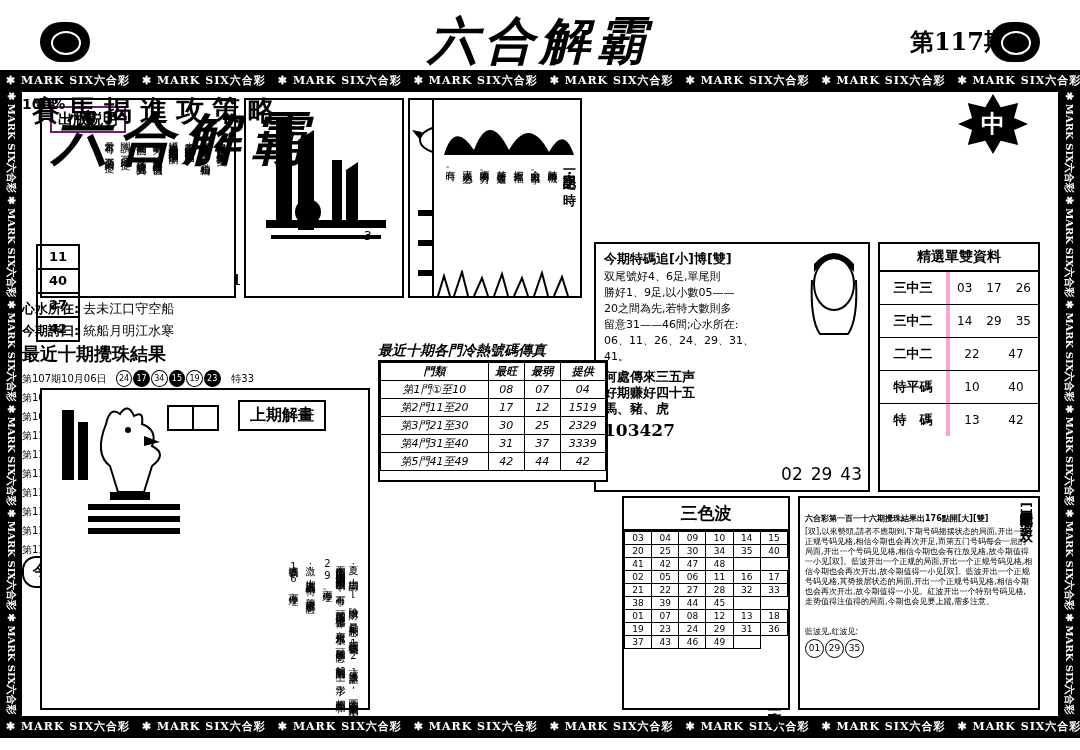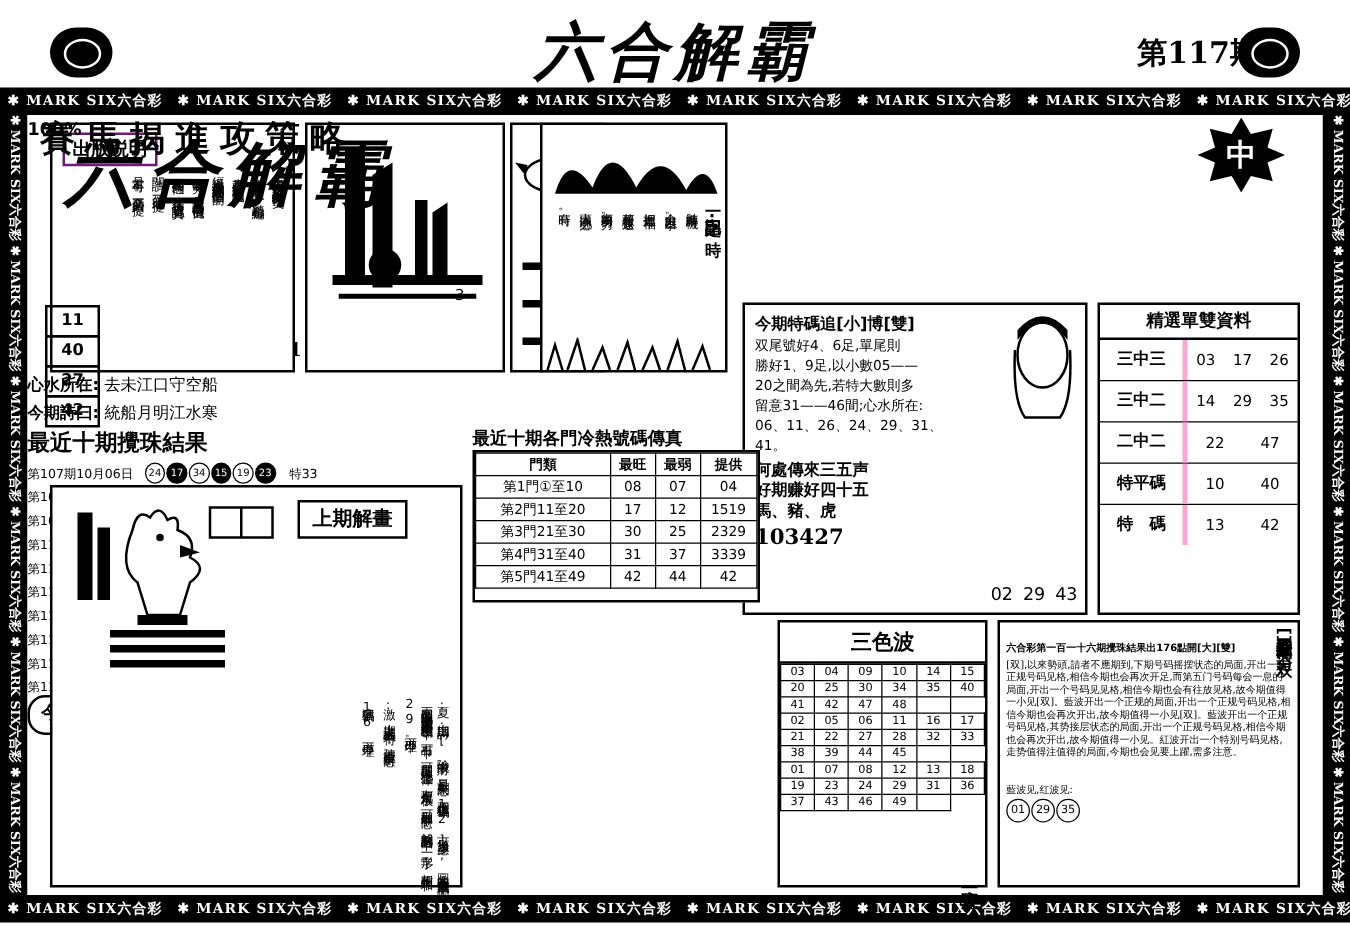--- a/index.html
+++ b/index.html
@@ -72,21 +72,21 @@
   .lastnum .n{display:inline-block;width:34px;text-align:center;font-size:15px;font-weight:bold;font-family:"DejaVu Serif",serif;}
 
   
   .rooster{left:18px;top:296px;width:330px;height:322px;}
   .rooster .ttl{position:absolute;left:196px;top:10px;border:2px solid #000;padding:3px 10px;font-size:16px;font-weight:bold;}
 
   
   .poemline{left:356px;top:214px;width:230px;height:44px;border:none;font-size:13px;line-height:22px;}
 
   
-  .tentable{left:356px;top:268px;width:230px;height:122px;}
+  .tentable{left:356px;top:268px;width:230px;height:122px;font-style:italic;}
   .tentable .cap{position:absolute;left:-2px;top:-20px;font-size:14px;font-weight:bold;}
   .tentable table{width:100%;border-collapse:collapse;font-size:11px;}
   .tentable th,.tentable td{border:1px solid #000;text-align:center;padding:1px 0;}
 
   
   .draws{left:356px;top:404px;width:232px;height:214px;border:none;}
   .draws .cap{font-size:18px;font-weight:bold;margin-bottom:4px;font-family:"DejaVu Serif",serif;}
   .drow{display:flex;align-items:center;font-size:10px;margin-bottom:2px;white-space:nowrap;}
   .drow .lab{width:96px;}
   .ball{display:inline-block;width:15px;height:15px;line-height:15px;border:1px solid #000;border-radius:50%;text-align:center;font-size:8px;margin-right:1px;}
@@ -212,21 +212,21 @@
           <p>留意31——46間;心水所在:</p>
           <p>06、11、26、24、29、31、</p>
           <p>41。</p>
         </div>
       <div id="analysis-poem" style="margin-top:6px;">
           <p style="font-size:13px;font-weight:bold;">何處傳來三五声</p>
           <p style="font-size:13px;font-weight:bold;">好期赚好四十五</p>
           <p style="font-size:13px;font-weight:bold;font-family:Liberation Serif, serif;">馬、豬、虎</p>
         </div>
       <div class="big">103427</div>
-      <div id="analysis-side" style="position:absolute;right:6px;bottom:6px;font-size:14px;"><span style="margin-left:8px;">02</span><span style="margin-left:8px;">29</span><span style="margin-left:8px;">43</span></div>
+      <div id="analysis-side" style="position:absolute;right:6px;bottom:6px;font-size:17px;"><span style="margin-left:8px;">02</span><span style="margin-left:8px;">29</span><span style="margin-left:8px;">43</span></div>
       <svg width="60" height="86" viewBox="0 0 60 86" style="position:absolute;right:4px;top:6px;">
         <ellipse cx="30" cy="34" rx="20" ry="26" fill="#fff" stroke="#000" stroke-width="2"></ellipse>
         <path d="M10 22 Q30 -4 50 22 L50 14 Q30 -8 10 14 Z" fill="#000"></path>
         <path d="M8 30 Q6 70 16 84 L44 84 Q54 70 52 30" fill="none" stroke="#000" stroke-width="2"></path>
       </svg>
     </div>
 
     <div class="box predict">
       <div class="phd">精選單雙資料</div>
       <div id="predict-rows">

